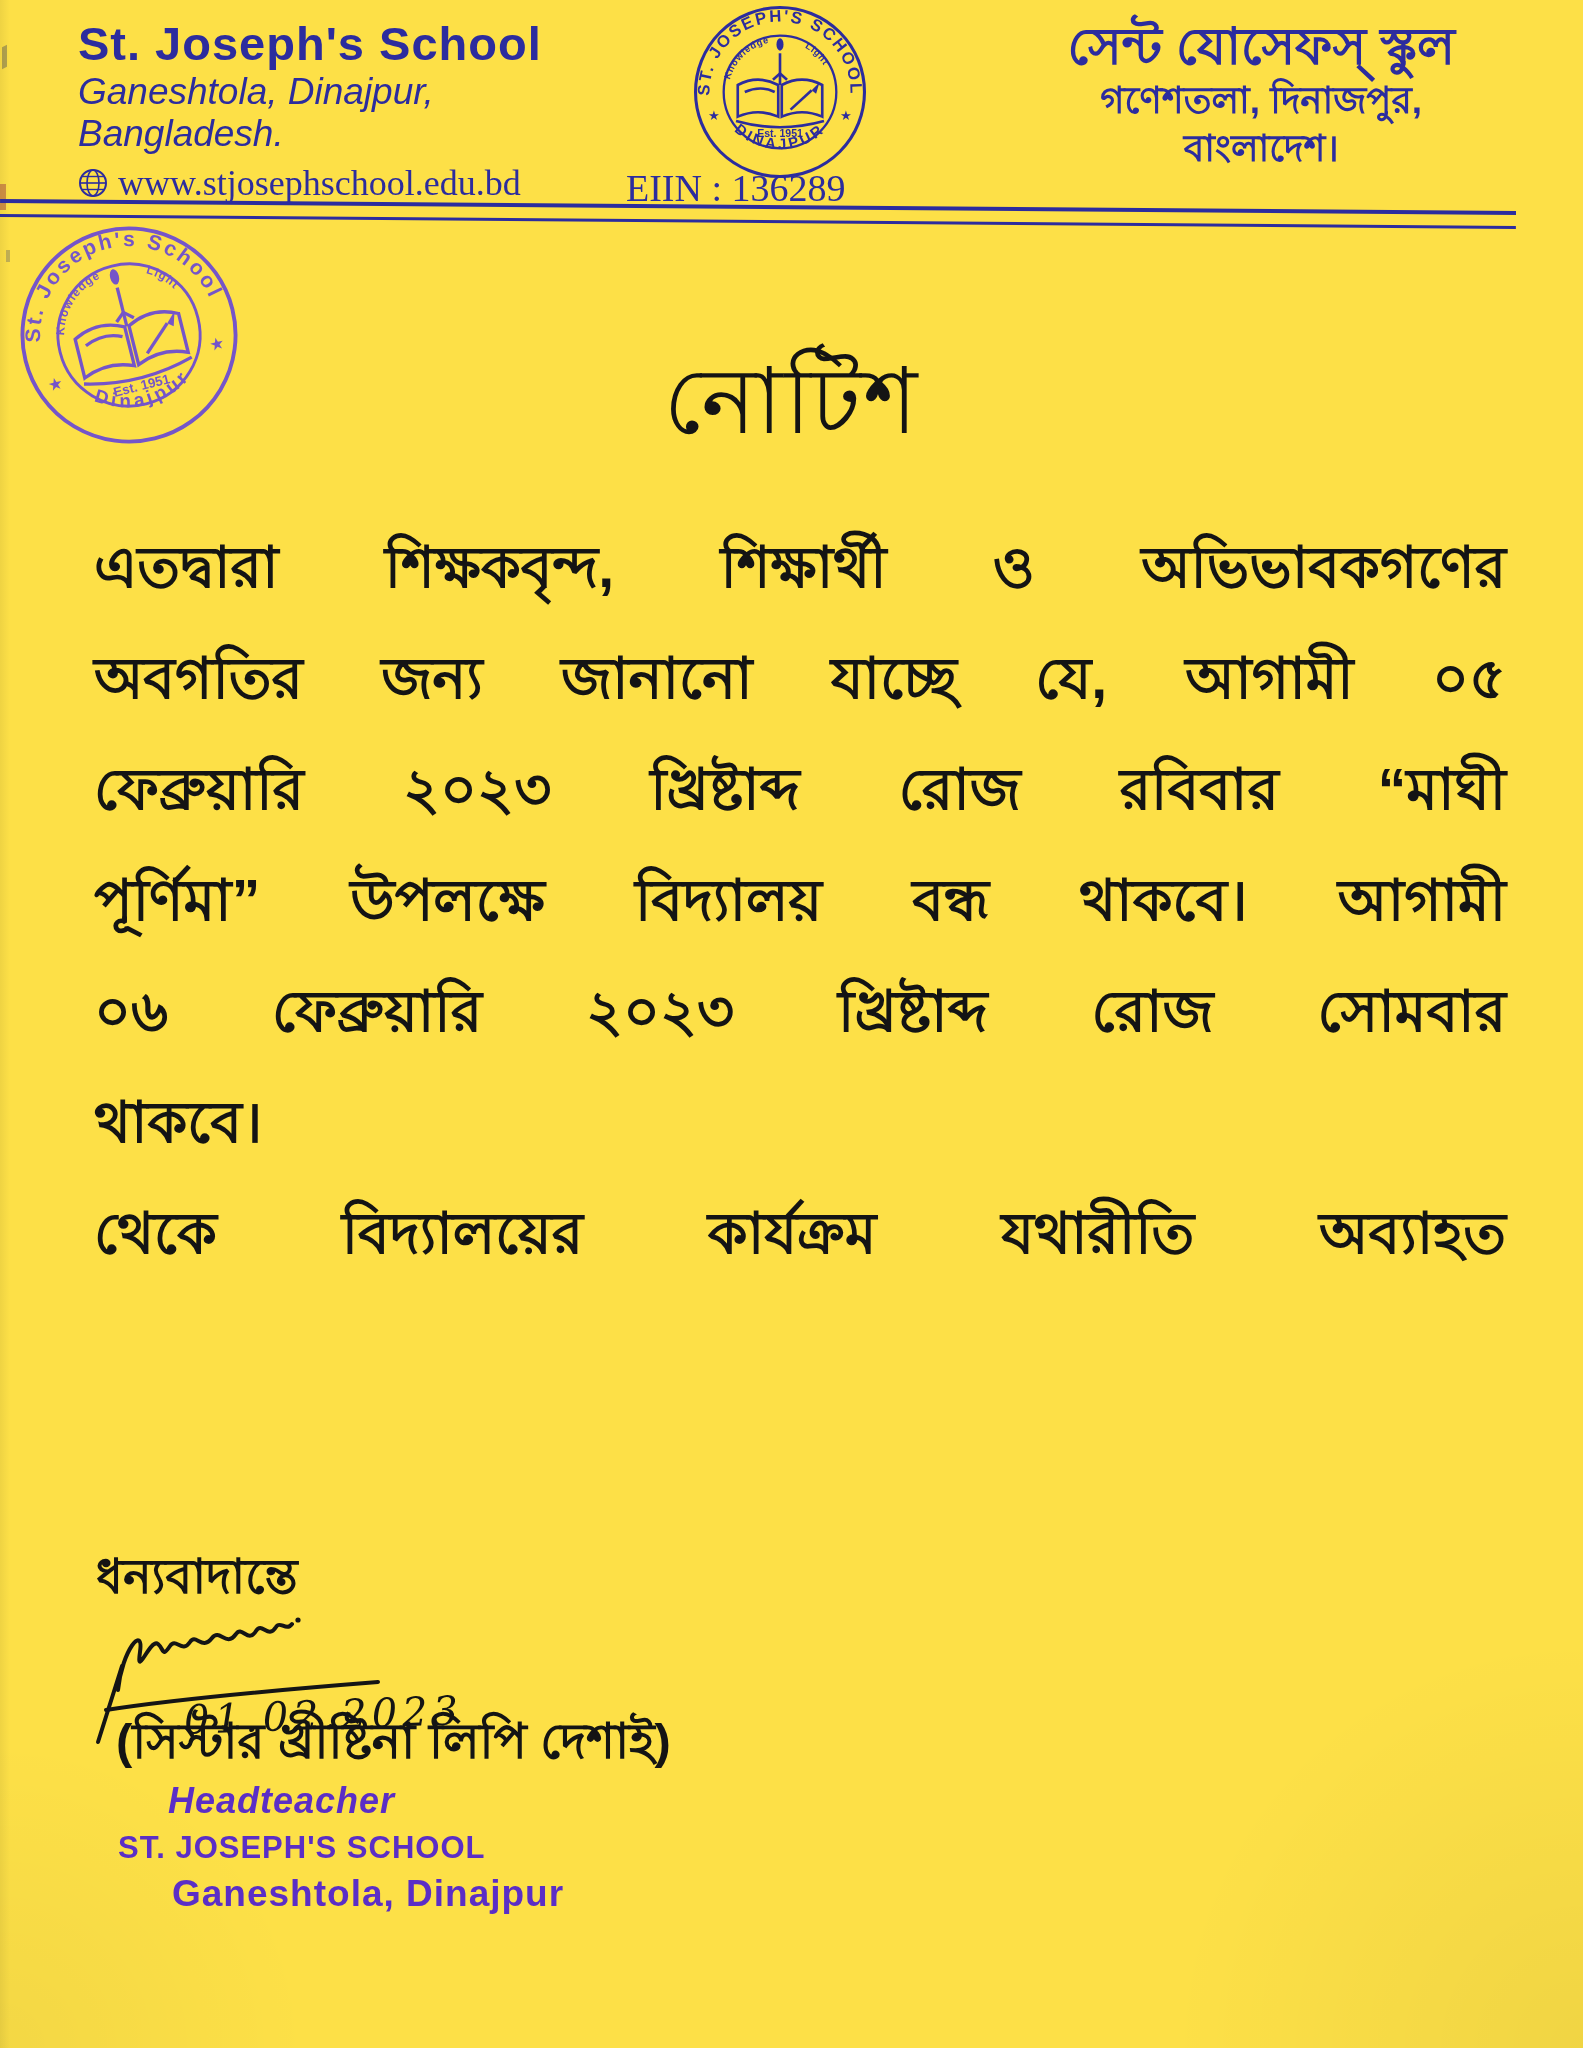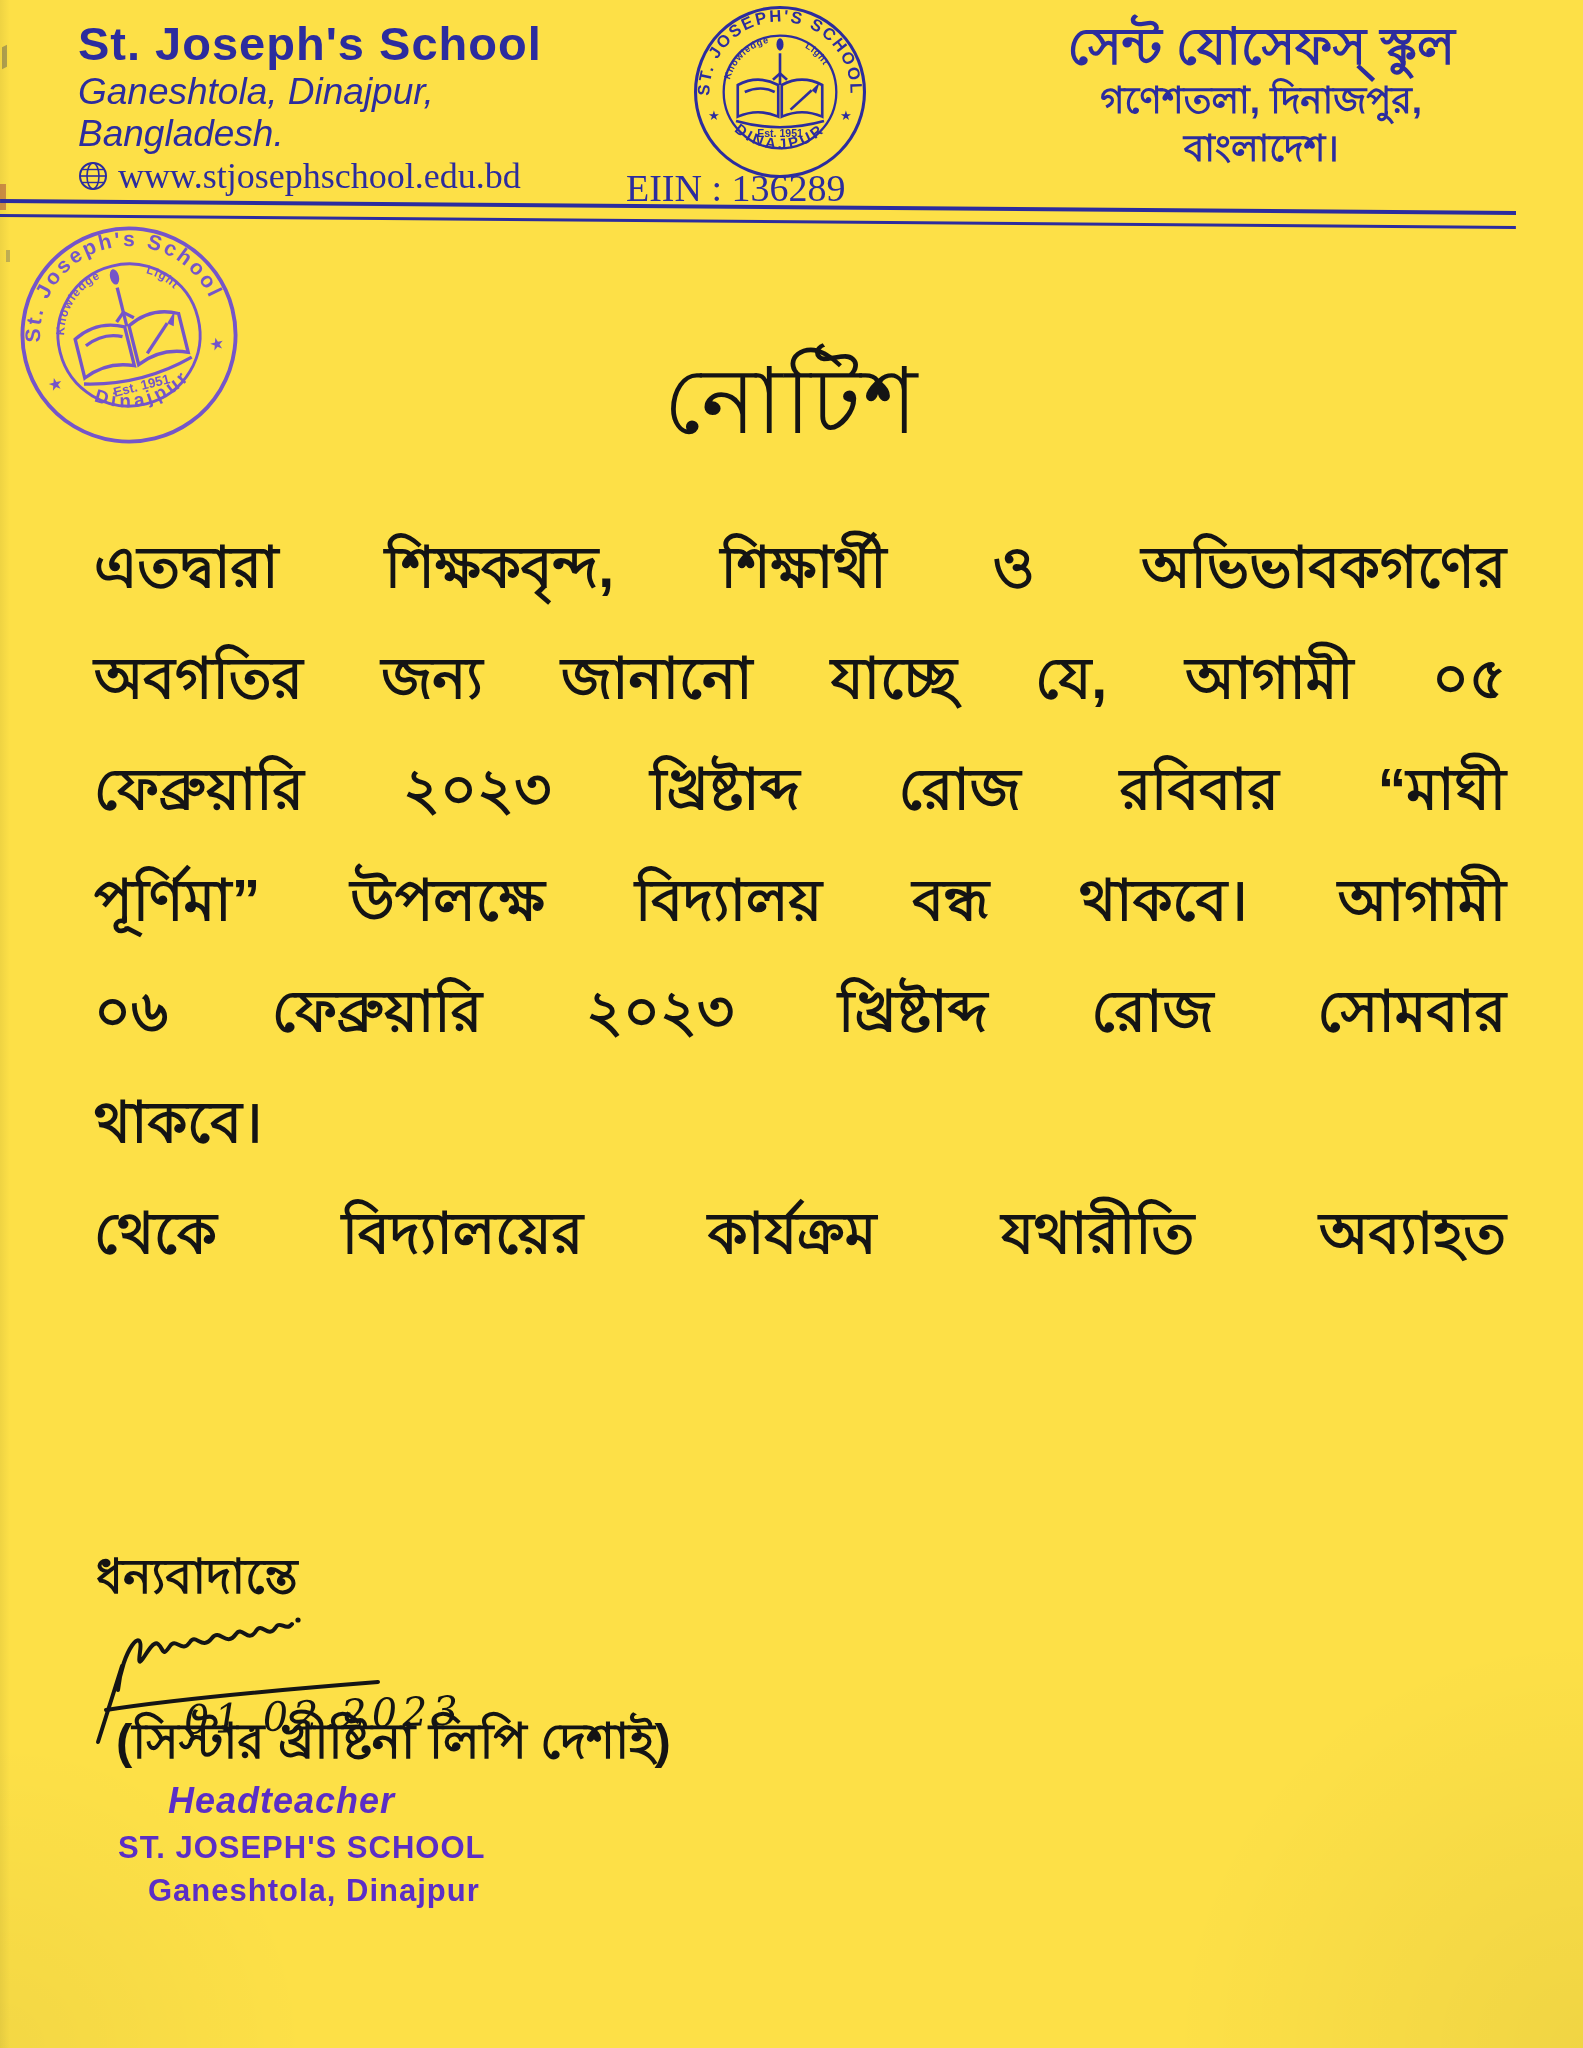--- a/index.html
+++ b/index.html
@@ -12,21 +12,21 @@
     content:""; position:absolute; inset:0; pointer-events:none;
     background:
       linear-gradient(90deg, rgba(0,0,0,.06), rgba(0,0,0,0) 10px),
       radial-gradient(circle at 100% 100%, rgba(0,0,0,.05), rgba(0,0,0,0) 16%),
       radial-gradient(circle at 0% 100%, rgba(0,0,0,.04), rgba(0,0,0,0) 12%);
   }
   
   .hdr-left{position:absolute; left:78px; top:16px; color:#2c2c9e;}
   .school-name-en{font-size:47px; font-weight:700; letter-spacing:1px;}
   .addr-en{font-size:37px; font-weight:500; line-height:1.14;font-style:italic;}
-  .web-row{display:flex; align-items:center; gap:10px; margin-top:0;
+  .web-row{display:flex; align-items:center; gap:10px; margin-top:7px;
            font-family:"Liberation Serif", serif; font-size:36px;}
   .globe{width:30px; height:30px; flex:0 0 auto;}
   .logo-wrap{position:absolute; left:692px; top:4px; width:176px; height:176px;}
   .eiin{position:absolute; left:626px; top:166px; width:308px; text-align:left;
         font-family:"Liberation Serif", serif; font-size:38px; color:#2c2c9e;}
   .hdr-right{position:absolute; right:128px; top:18px; text-align:center; color:#2c2c9e;}
   .school-name-bn{font-size:51px; font-weight:700; line-height:1.15;}
   .addr-bn{font-size:37px; font-weight:600; line-height:1.3;}
   .divider{position:absolute; left:0; top:199px; width:1516px; height:11px;
            border-top:4px solid #2c2c9e; border-bottom:3px solid #2c2c9e;
@@ -58,21 +58,21 @@
   .signature{position:absolute; left:92px; top:1594px; width:370px; height:190px; color:#111;}
   .sig-svg{position:absolute; left:0; top:0; width:320px; height:160px;}
   .sig-stroke{fill:none; stroke:#151515; stroke-width:4; stroke-linecap:round;}
   .sig-date{position:absolute; left:92px; top:98px; font-size:40px; font-style:italic;
             letter-spacing:5px; color:#151515; transform:rotate(-2deg);
             font-family:"DejaVu Serif", serif;}
   .signatory{position:absolute; left:84px; top:1704px; font-size:49px; font-weight:700; color:#141414;margin-left:32px;}
   .ht-stamp{position:absolute; left:118px; top:1780px; color:#5b2ec6;}
   .ht-role{font-size:36px; font-weight:700; font-style:italic; margin-left:50px; letter-spacing:1px;}
   .ht-org{font-size:31px; font-weight:700; margin-top:8px; letter-spacing:1px;}
-  .ht-loc{font-size:31px; font-weight:700; margin-left:30px; margin-top:7px; letter-spacing:1px;}
+  .ht-loc{font-size:37px; font-weight:700; margin-left:54px; margin-top:7px; letter-spacing:1px;}
   
   .artifact{position:absolute; pointer-events:none;}
   .a1{left:2px; top:46px; width:5px; height:22px; background:#555; opacity:.45; transform:skewY(-25deg);}
   .a2{left:0px; top:184px; width:6px; height:26px; background:#a04040; opacity:.5;}
   .a3{left:6px; top:250px; width:4px; height:12px; background:#666; opacity:.4;}
 </style>
 </head>
 <body>
 
 <div id="page">

